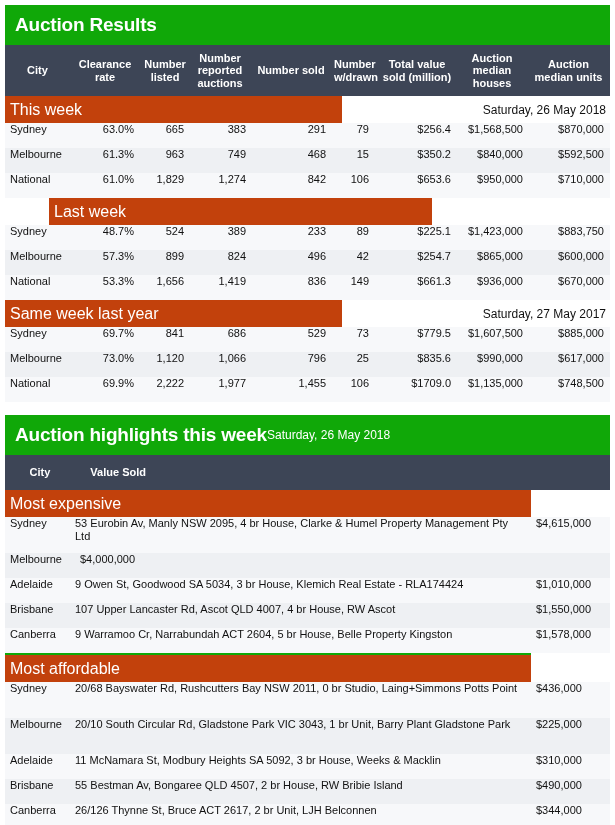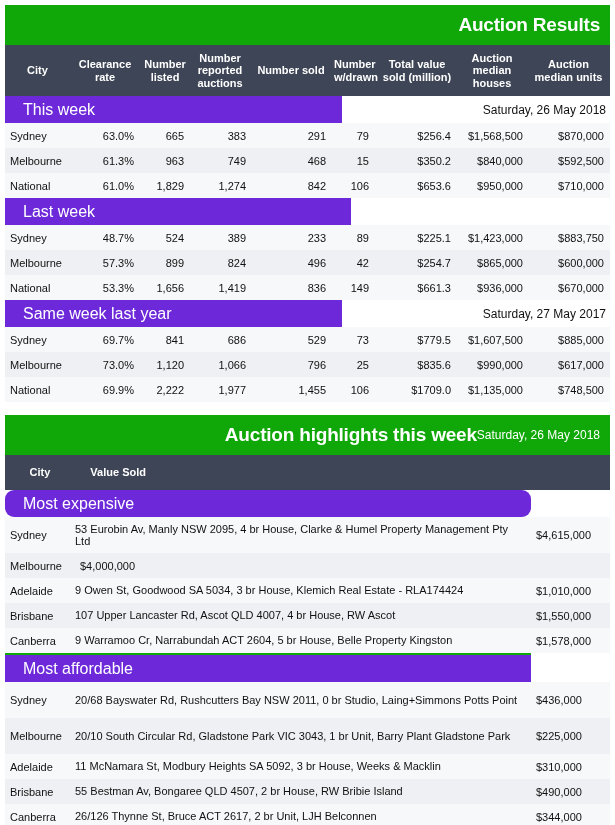--- a/index.html
+++ b/index.html
@@ -1,26 +1,26 @@
 <!DOCTYPE html>
 <html><head>
 <meta charset="utf-8">
 <style>
   html, body { margin: 0; padding: 0; background: #ffffff; }
   body { width: 615px; height: 825px; position: relative; font-family: "Liberation Sans", sans-serif; color: #111; overflow: hidden; }
   .block { position: absolute; left: 5px; width: 605px; }
-  .title-bar { background: #10a808; height: 40px; display: flex; align-items: center; justify-content: flex-end; padding: 0 10px; box-sizing: border-box; }
+  .title-bar { background: #10a808; height: 40px; display: flex; align-items: center; justify-content: flex-start; padding: 0 10px; box-sizing: border-box; }
   .title-bar .title { color: #ffffff; font-weight: bold; font-size: 19px; letter-spacing: -0.2px; }
   .title-bar .date { color: #ffffff; font-size: 12px; }
   .head-row { background: #3d4556; color: #ffffff; font-weight: bold; font-size: 11px; display: flex; align-items: center; box-sizing: border-box; }
   .head-row .c { text-align: center; line-height: 12.5px; }
   .section-row { height: 27px; display: flex; align-items: center; }
-  .section-label { background: #6d28d9; color: #ffffff; font-size: 16px; height: 27px; line-height: 27px; padding-left: 18px; box-sizing: border-box; }
+  .section-label { background: #c2410c; color: #ffffff; font-size: 16px; height: 27px; line-height: 27px; padding-left: 5px; box-sizing: border-box; }
   .section-date { flex: 1; text-align: right; font-size: 12px; padding-right: 4px; }
-  .data-row { display: flex; align-items: center; font-size: 11px; height: 25px; }
+  .data-row { display: flex; font-size: 11px; height: 25px; }
   .data-row:nth-child(odd) { background: #ffffff; }
   .striped .data-row:nth-of-type(odd) { background: #f7f8fa; }
   .striped .data-row:nth-of-type(even) { background: #eef0f3; }
   .c { box-sizing: border-box; }
   
   .r-city { width: 65px; padding-left: 5px; text-align: left; }
   .r-clr { width: 70px; text-align: right; padding-right: 6px; }
   .r-list { width: 50px; text-align: right; padding-right: 6px; }
   .r-rep { width: 60px; text-align: right; padding-right: 4px; }
   .r-sold { width: 82px; text-align: right; padding-right: 6px; }
@@ -90,21 +90,21 @@
           <div class="c r-list">1,829</div>
           <div class="c r-rep">1,274</div>
           <div class="c r-sold">842</div>
           <div class="c r-wd">106</div>
           <div class="c r-tot">$653.6</div>
           <div class="c r-mh">$950,000</div>
           <div class="c r-mu">$710,000</div>
         </div>
       </div>
       <div class="section-row">
-        <div class="section-label" style="width: 346px;">Last week</div>
+        <div class="section-label" style="width: 383px; margin-left: 44px;">Last week</div>
       </div>
       <div class="striped">
         <div class="data-row">
           <div class="c r-city">Sydney</div>
           <div class="c r-clr">48.7%</div>
           <div class="c r-list">524</div>
           <div class="c r-rep">389</div>
           <div class="c r-sold">233</div>
           <div class="c r-wd">89</div>
           <div class="c r-tot">$225.1</div>
@@ -180,21 +180,21 @@
   <div class="title-bar">
     <span class="title">Auction highlights this week</span>
     <span class="date">Saturday, 26 May 2018</span>
   </div>
   <div class="head-row hl-head" style="height:35px;">
     <div class="c h-city">City</div>
     <div class="c h-val">Value Sold</div>
   </div>
   <div id="highlights-body">
       <div class="section-row">
-        <div class="section-label" style="width: 526px; border-radius: 9px;">Most expensive</div>
+        <div class="section-label" style="width: 526px;">Most expensive</div>
       </div>
       <div class="striped">
         <div class="data-row tall">
           <div class="c h-city">Sydney</div>
           <div class="c h-loc">53 Eurobin Av, Manly NSW 2095, 4 br House, Clarke &amp; Humel Property Management Pty Ltd</div>
           <div class="c h-val">$4,615,000</div>
         </div>
         <div class="data-row">
           <div class="c h-city">Melbourne</div>
           <div class="c h-val">$4,000,000</div>

